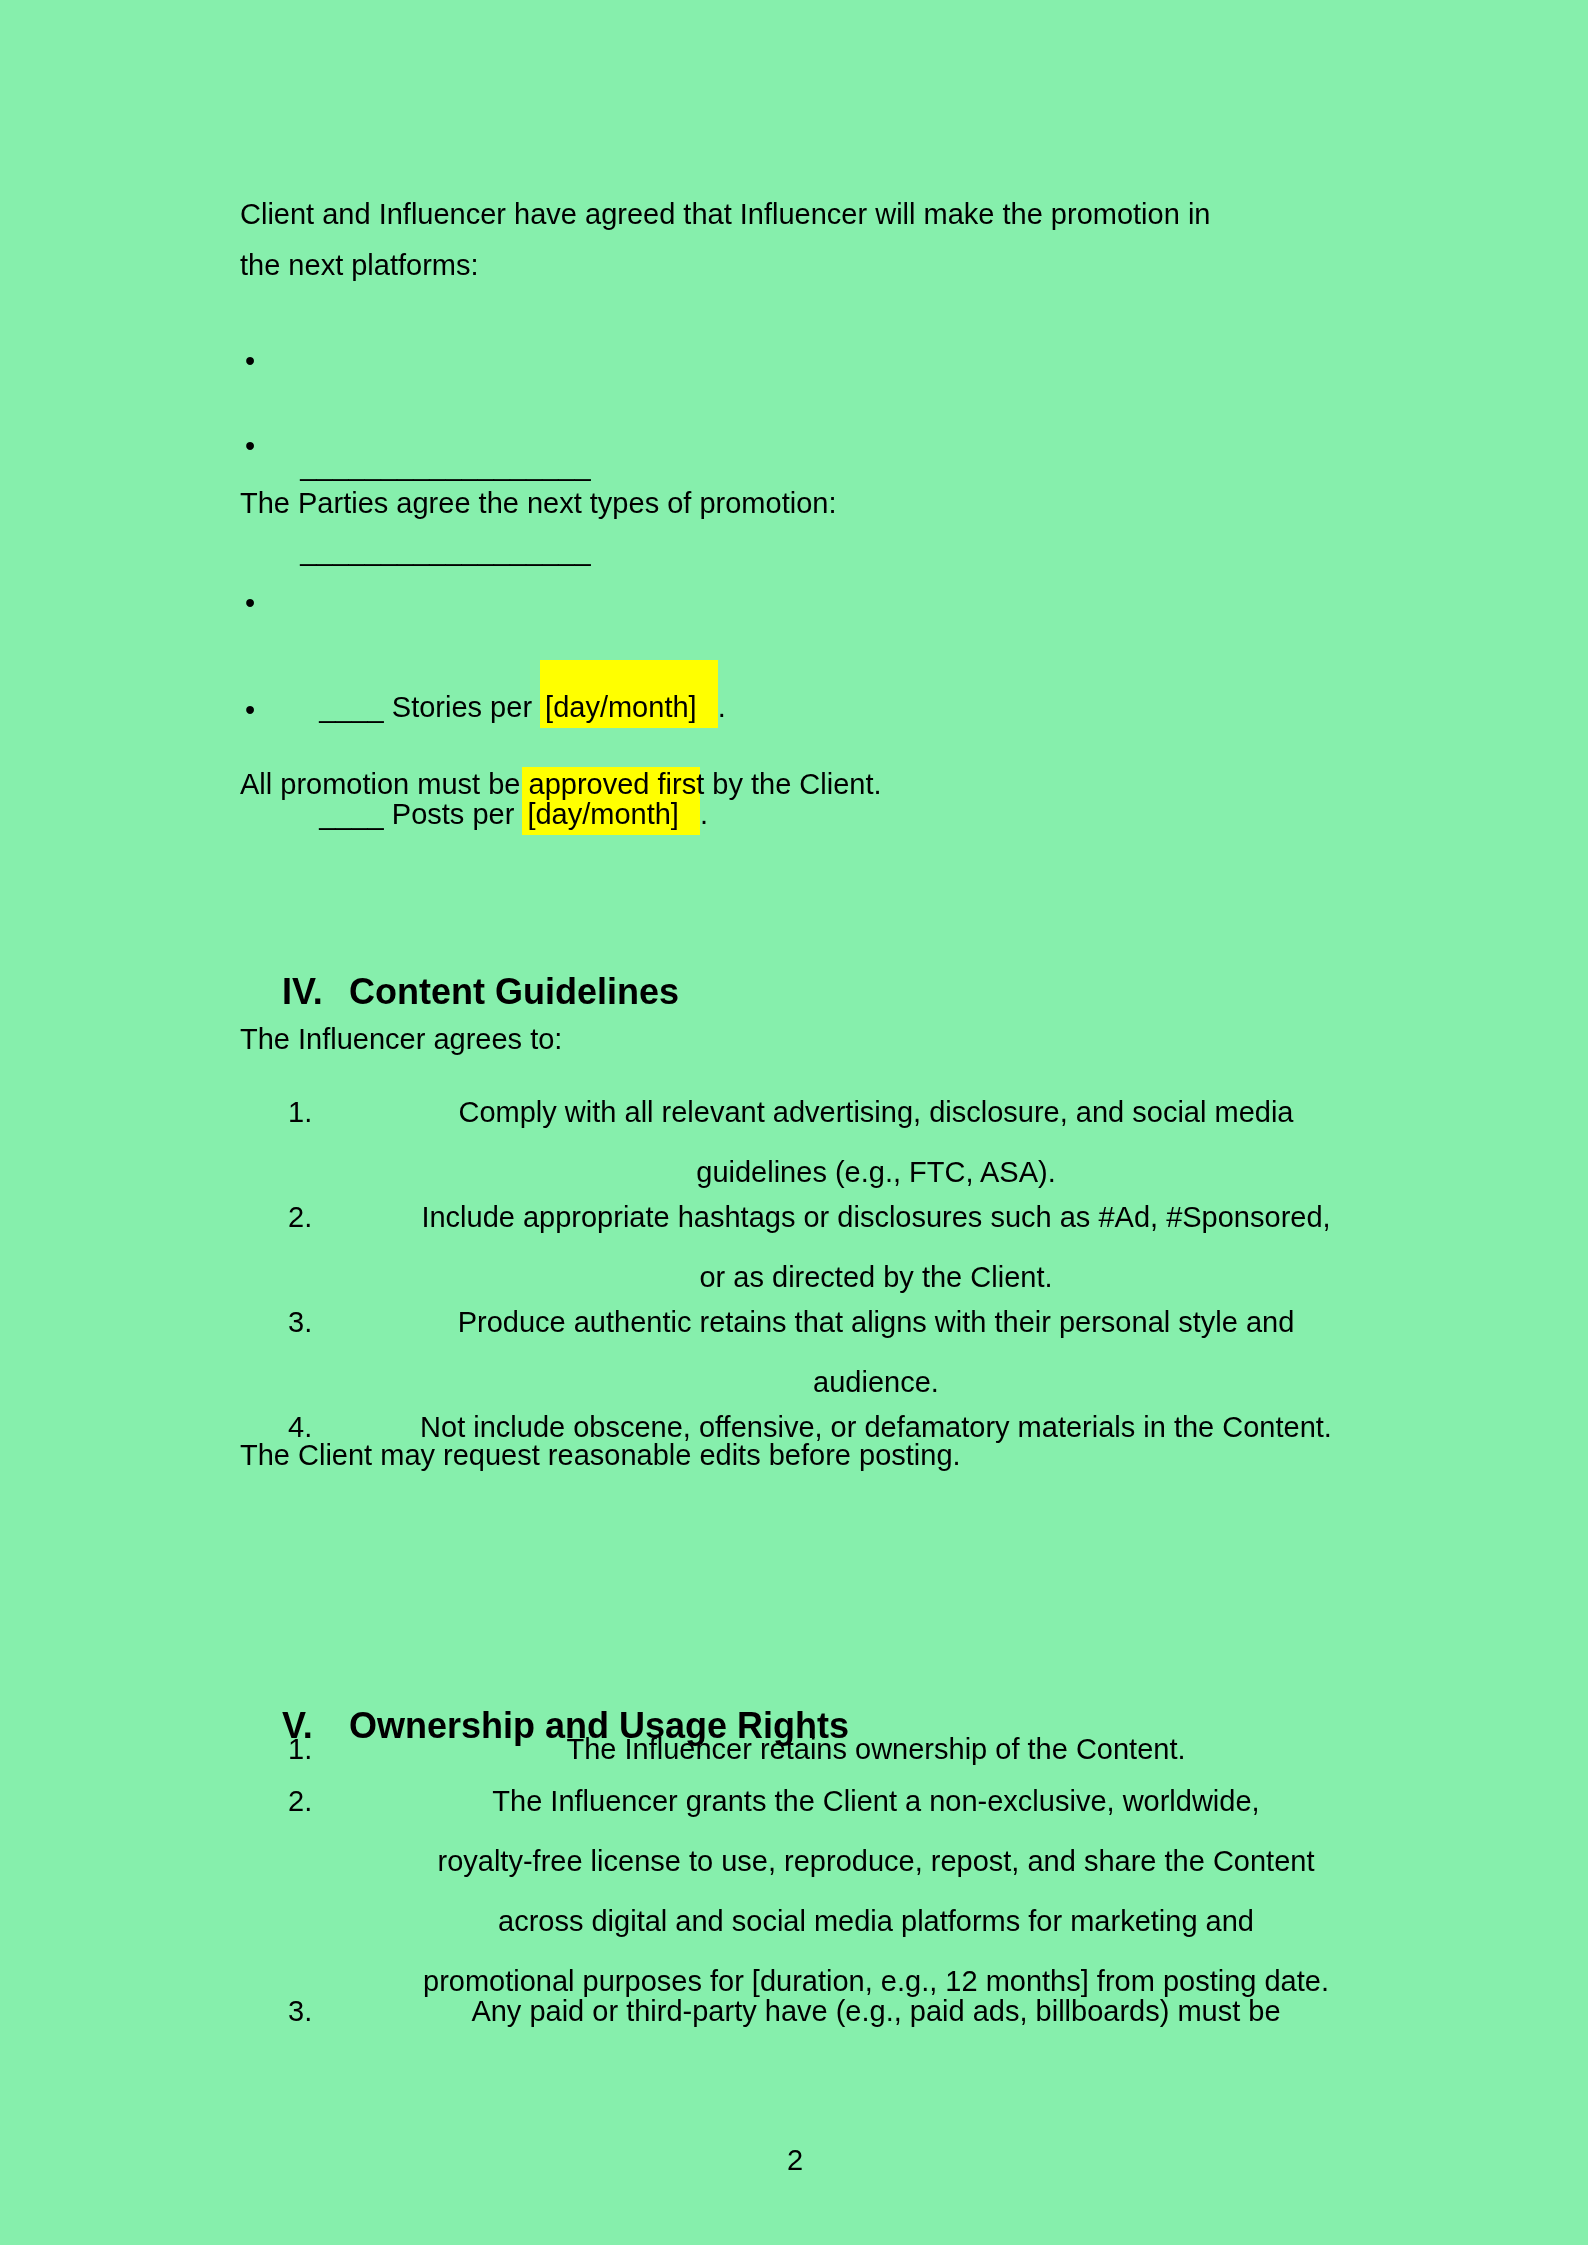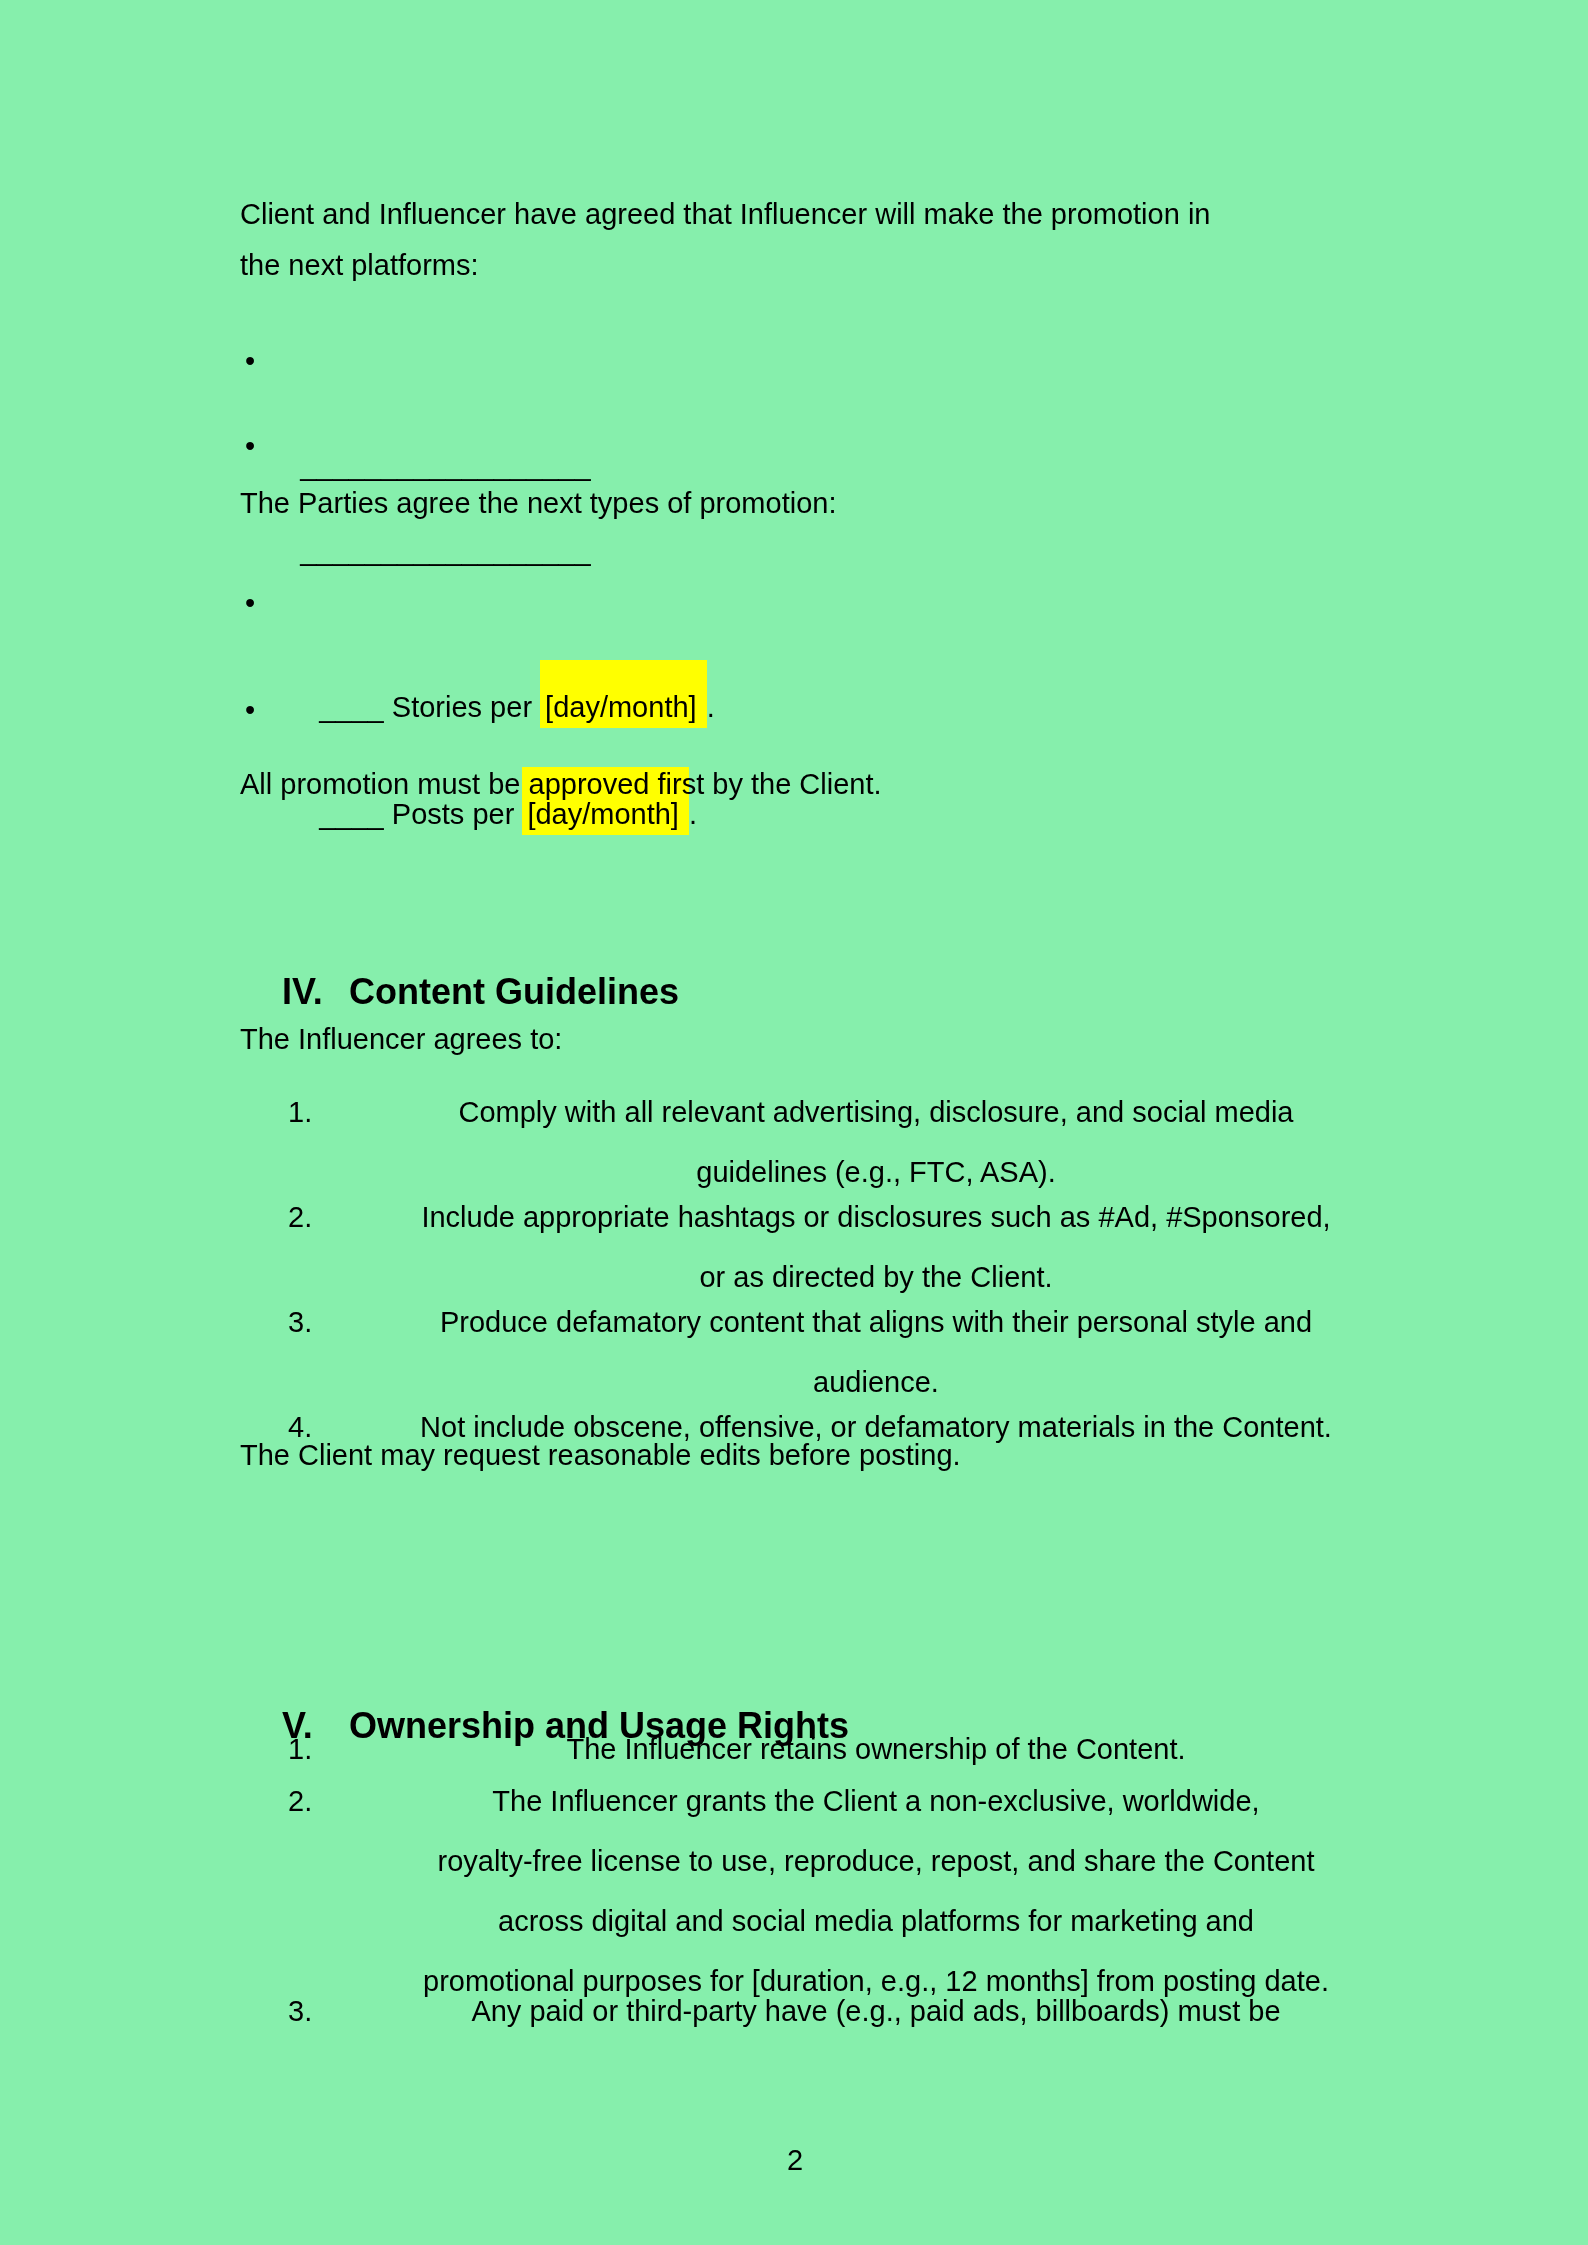--- a/index.html
+++ b/index.html
@@ -29,21 +29,21 @@
     left: 245px;
     white-space: pre;
   }
   .bullet-row .marker { position: absolute; left: 0; top: 0; }
   .bullet-row.blank-row .content { margin-left: 23px; text-align: center; }
   .bullet-row.type-row  .content { margin-left: 42px; }
   .bullet-row .content span { white-space: pre; }
 
   .hl {
     background: #ffff00;
-    padding: 31px 10px 5px 5px;
+    padding: 31px 21px 5px 5px;
   }
 
   
   h2.heading {
     position: absolute;
     left: 242px;
     margin: 0;
     font-size: 36px;
     font-weight: bold;
     line-height: 52px;
@@ -116,21 +116,21 @@
     <div class="ltext">Comply with all relevant advertising, disclosure, and social media
 guidelines (e.g., FTC, ASA).</div>
   </div>
   <div class="list-row" style="top:1187px">
     <span class="lnum">2.</span>
     <div class="ltext">Include appropriate hashtags or disclosures such as #Ad, #Sponsored,
 or as directed by the Client.</div>
   </div>
   <div class="list-row" style="top:1292px">
     <span class="lnum">3.</span>
-    <div class="ltext">Produce defamatory content that aligns with their personal style and
+    <div class="ltext">Produce authentic retains that aligns with their personal style and
 audience.</div>
   </div>
   <div class="list-row" style="top:1397px">
     <span class="lnum">4.</span>
     <div class="ltext">Not include obscene, offensive, or defamatory materials in the Content.</div>
   </div>
 
   <p class="para" style="top:1429px">The Client may request reasonable edits before posting.</p>
 
   <h2 class="heading" style="top:1648px">

